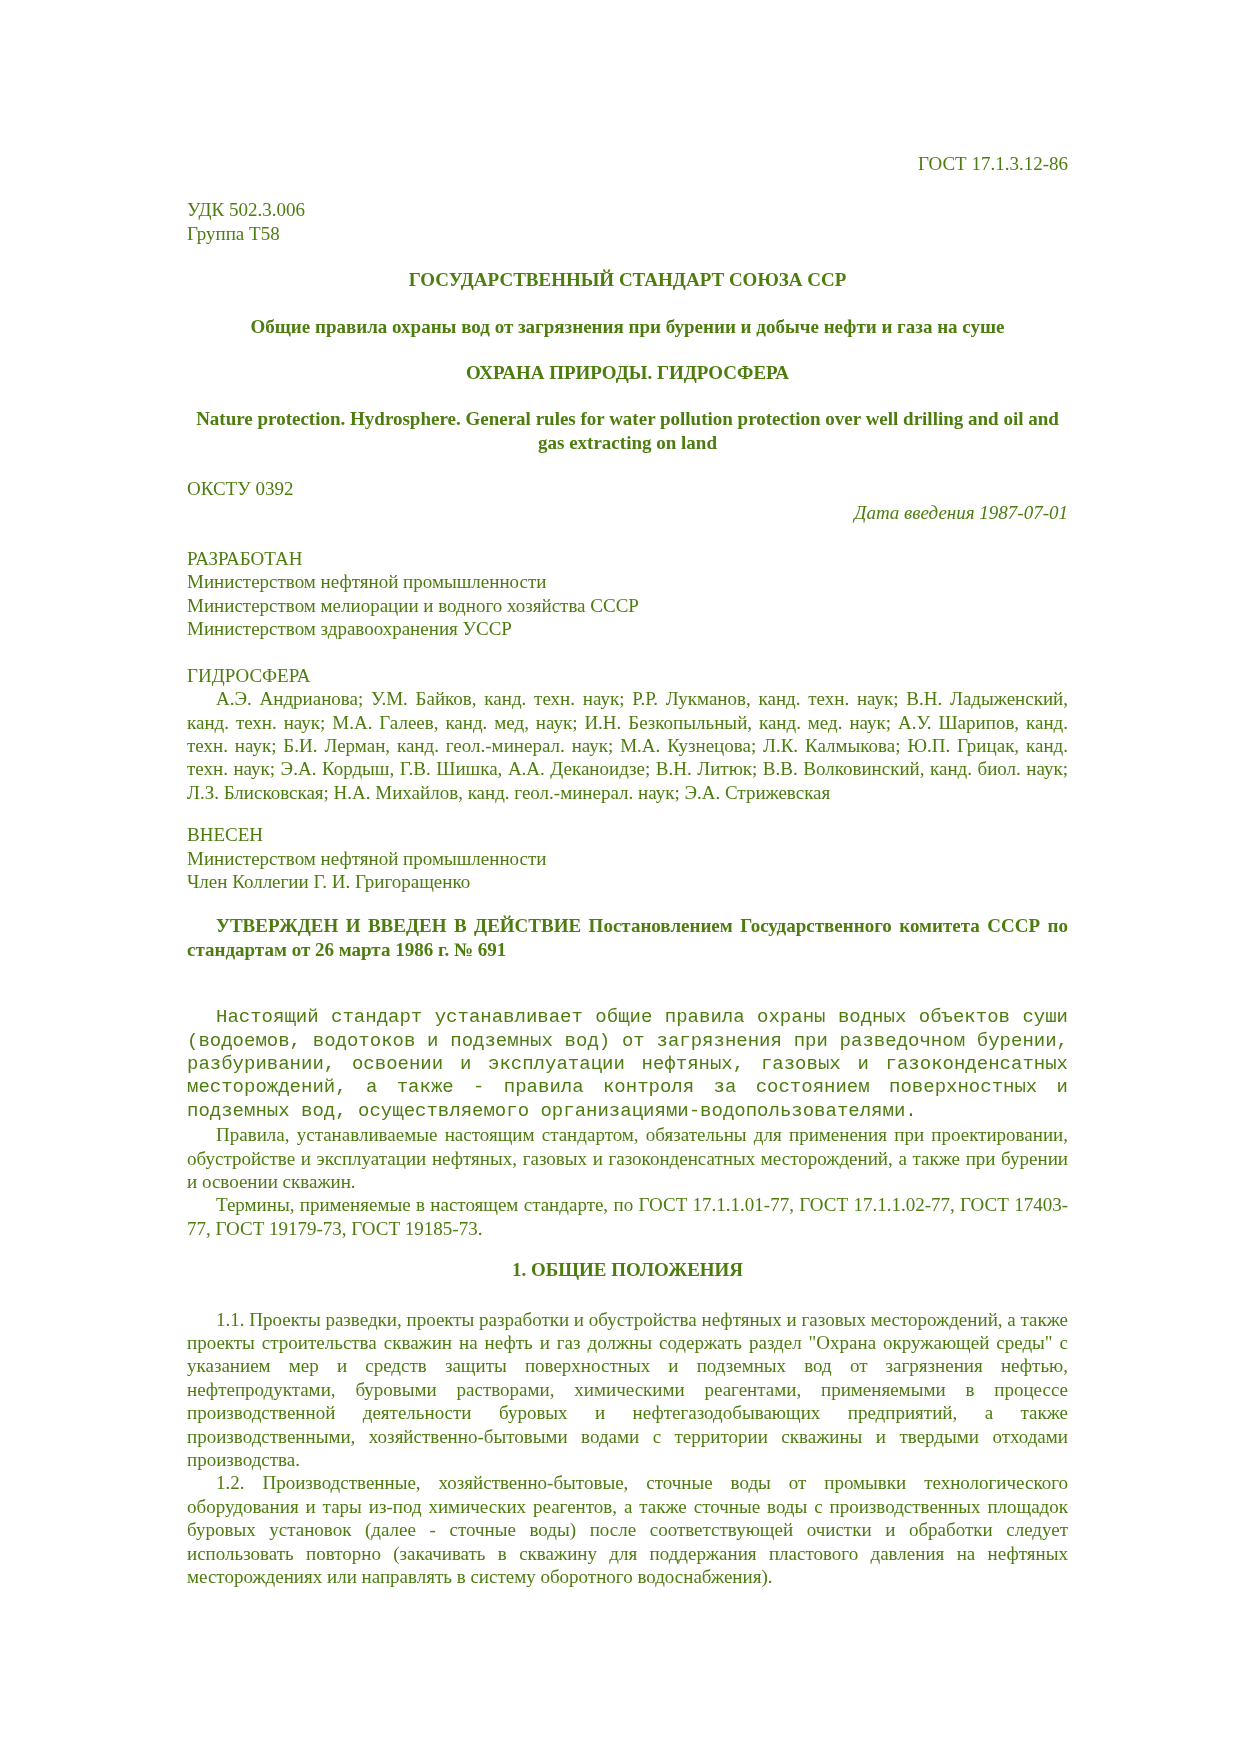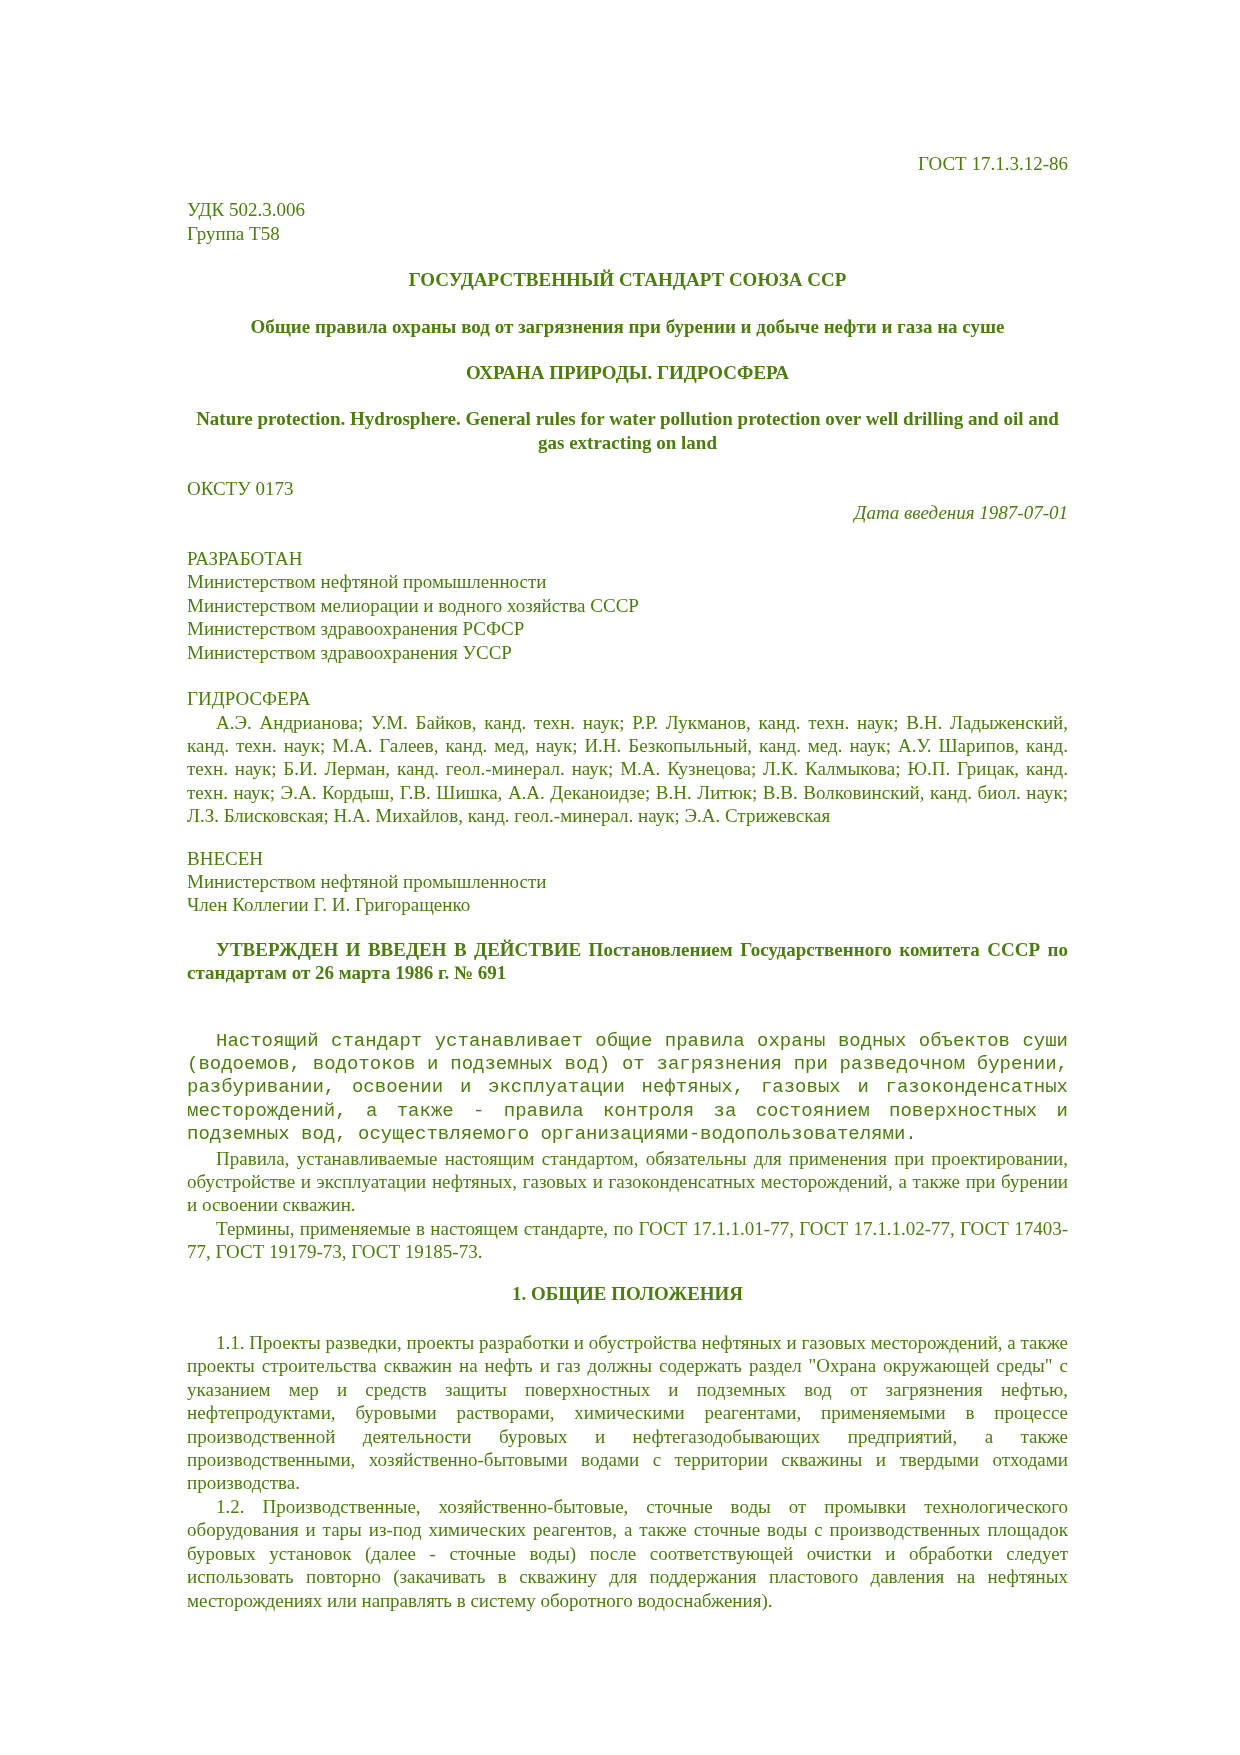--- a/index.html
+++ b/index.html
@@ -64,29 +64,28 @@
   </div>
 
   <div class="center bold b23">ГОСУДАРСТВЕННЫЙ СТАНДАРТ СОЮЗА ССР</div>
 
   <div class="center bold b23">Общие правила охраны вод от загрязнения при бурении и добыче нефти и газа на суше</div>
 
   <div class="center bold b23">ОХРАНА ПРИРОДЫ. ГИДРОСФЕРА</div>
 
   <div class="center bold b23 title-en">Nature protection. Hydrosphere. General rules for water pollution protection over well drilling and oil and gas extracting on land</div>
 
-  <div class="b23">ОКСТУ 0173</div>
+  <div class="b23">ОКСТУ 0392</div>
 
   <div class="right italic">Дата введения 1987-07-01</div>
 
   <div class="b23">
     <div>РАЗРАБОТАН</div>
     <div>Министерством нефтяной промышленности</div>
     <div>Министерством мелиорации и водного хозяйства СССР</div>
-    <div>Министерством здравоохранения РСФСР</div>
     <div>Министерством здравоохранения УССР</div>
   </div>
 
   <div class="b23">
     <div>ГИДРОСФЕРА</div>
     <p class="para">А.Э. Андрианова; У.М. Байков, канд. техн. наук; Р.Р. Лукманов, канд. техн. наук; В.Н. Ладыженский, канд. техн. наук; М.А. Галеев, канд. мед, наук; И.Н. Безкопыльный, канд. мед. наук; А.У. Шарипов, канд. техн. наук; Б.И. Лерман, канд. геол.-минерал. наук; М.А. Кузнецова; Л.К. Калмыкова; Ю.П. Грицак, канд. техн. наук; Э.А. Кордыш, Г.В. Шишка, А.А. Деканоидзе; В.Н. Литюк; В.В. Волковинский, канд. биол. наук; Л.З. Блисковская; Н.А. Михайлов, канд. геол.-минерал. наук; Э.А. Стрижевская</p>
   </div>
 
   <div class="b19">
     <div>ВНЕСЕН</div>

